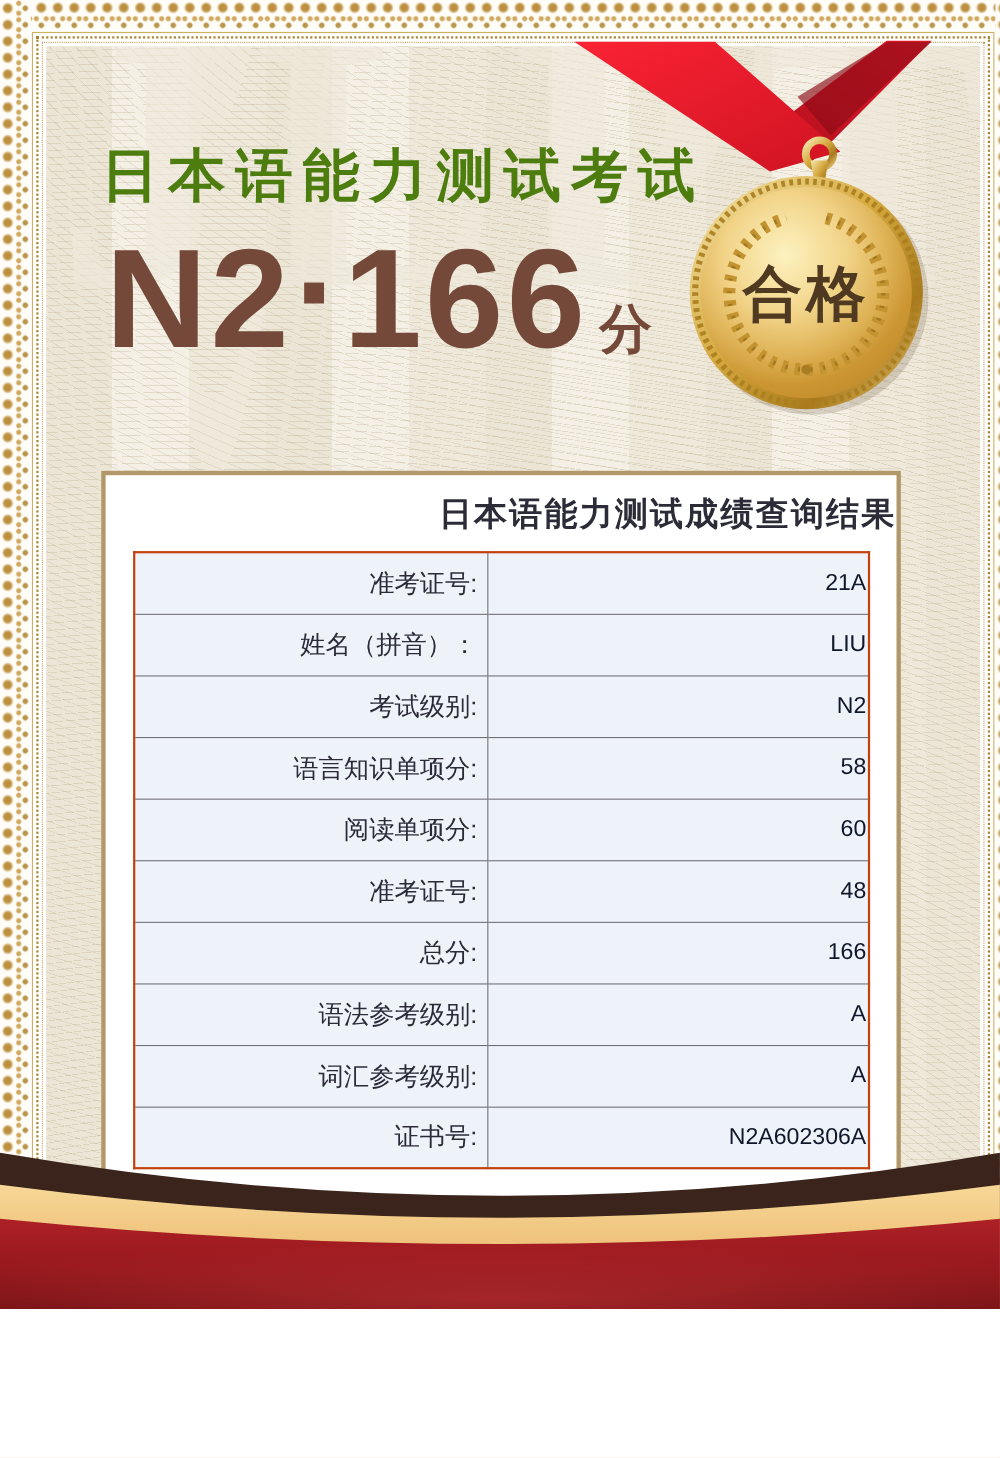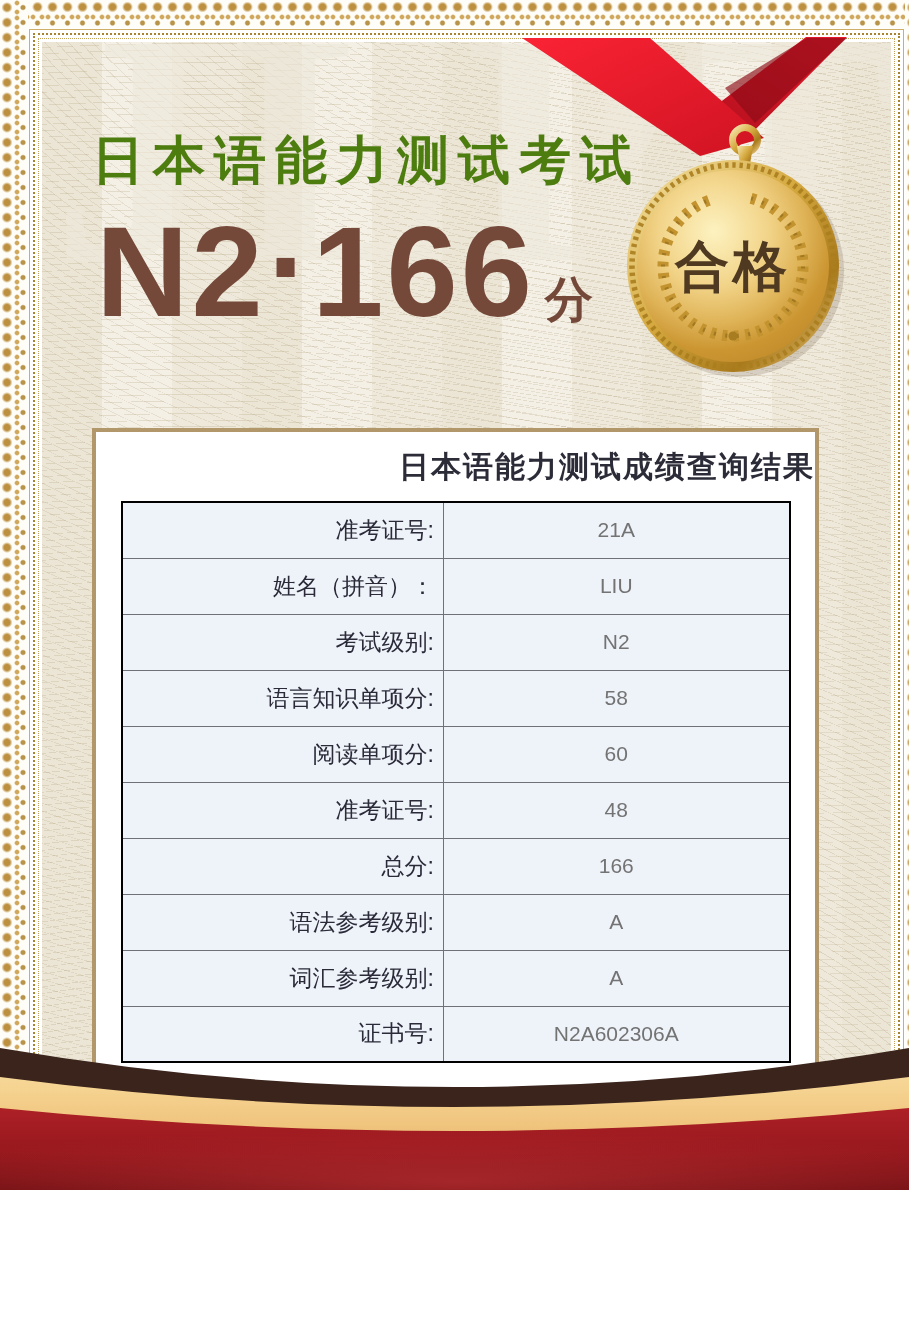--- a/index.html
+++ b/index.html
@@ -80,29 +80,29 @@
     width:727px;height:697px;box-sizing:border-box;
     background:#ffffff;border:4px solid #b2976a;
   }
   .panel-title{
     margin-top:15px;text-align:right;
     font-size:30px;font-weight:700;letter-spacing:2px;
     color:#2c2c38;
   }
   .result-table{
     width:670px;margin:13px auto 0;
-    border-collapse:collapse;border:2px solid #000000;
+    border-collapse:collapse;border:2px solid #c2410c;
   }
   .result-table td{
     height:56px;background:#eef2f9;
     border:1px solid #70707a;
     color:#2a2a38;box-sizing:border-box;
   }
   td.lbl{width:322px;text-align:right;padding-right:9px;font-size:23px;}
-  td.val{text-align:center;font-size:21px;color:#737373;}
+  td.val{text-align:right;font-size:21px;color:#0f172a;}
 
   
   .bottom-svg{position:absolute;left:0;bottom:0;z-index:3;display:block;}
 </style>
 </head>
 <body>
 
 <div class="page">
 
   <div class="orn orn-h orn-top"></div>

